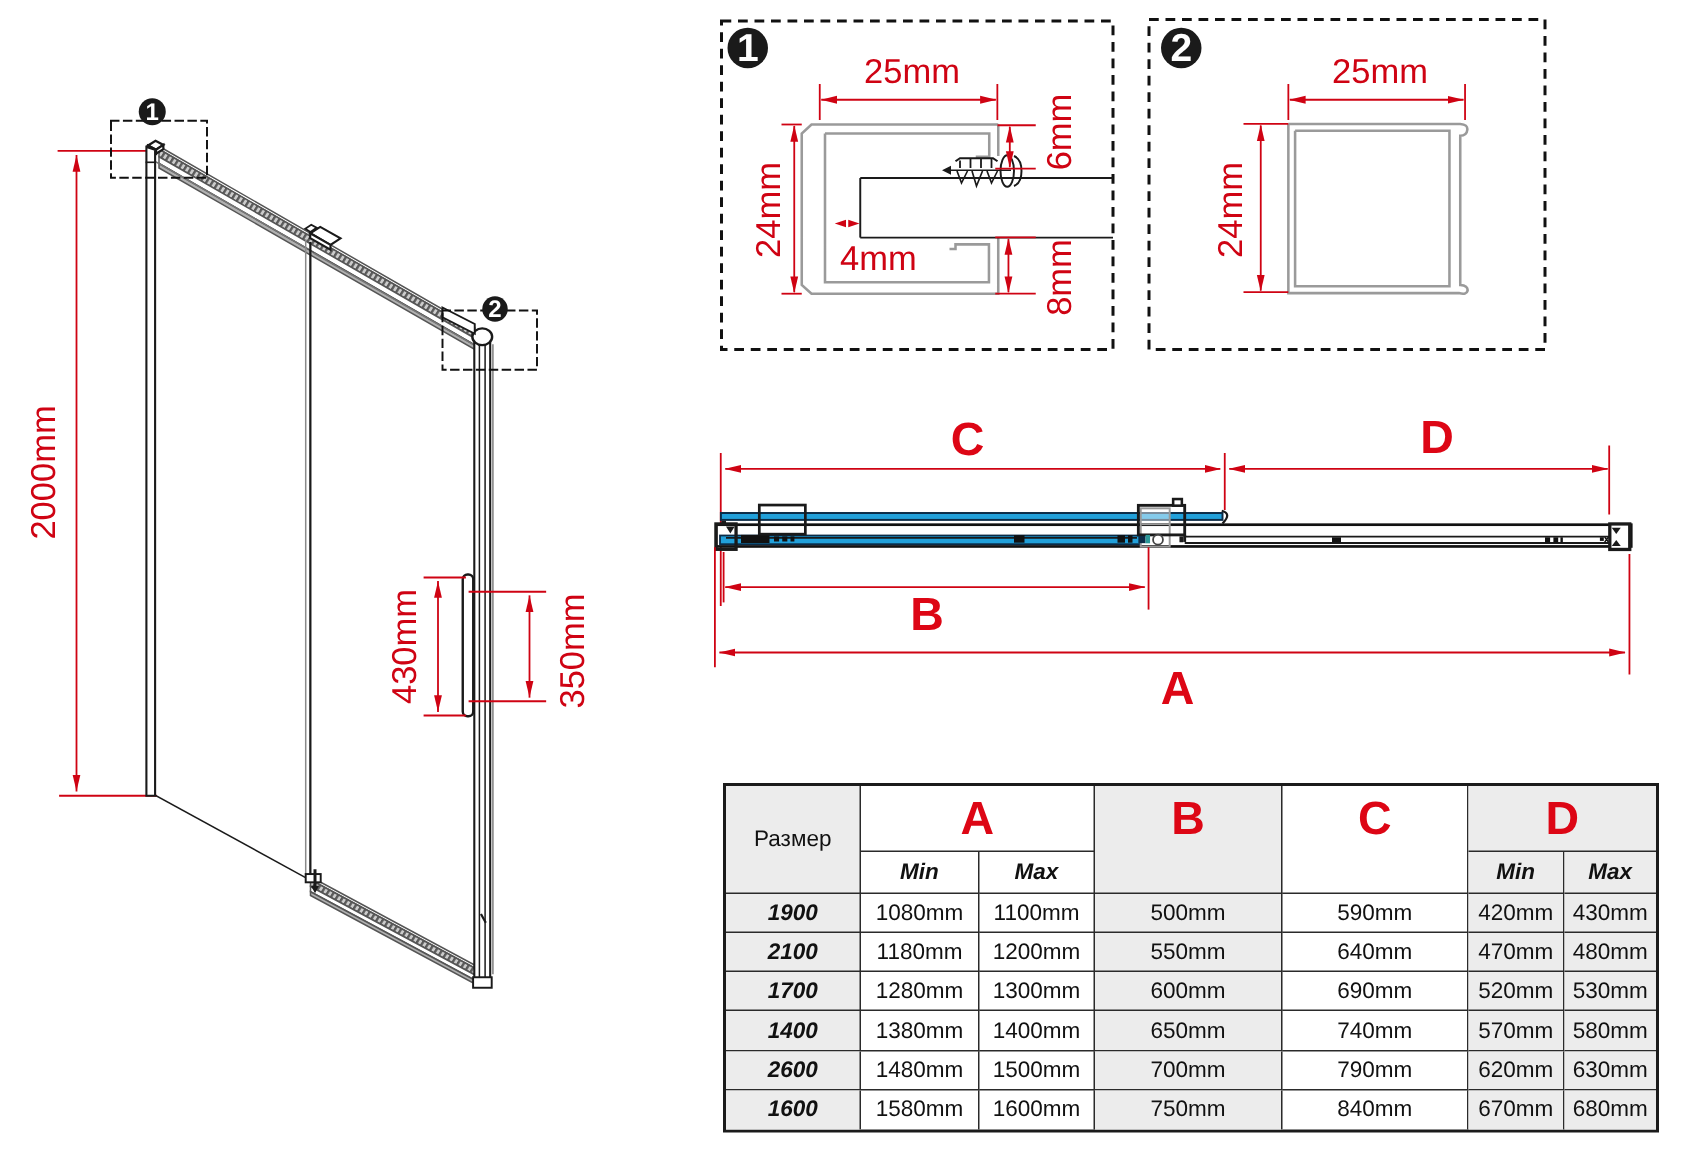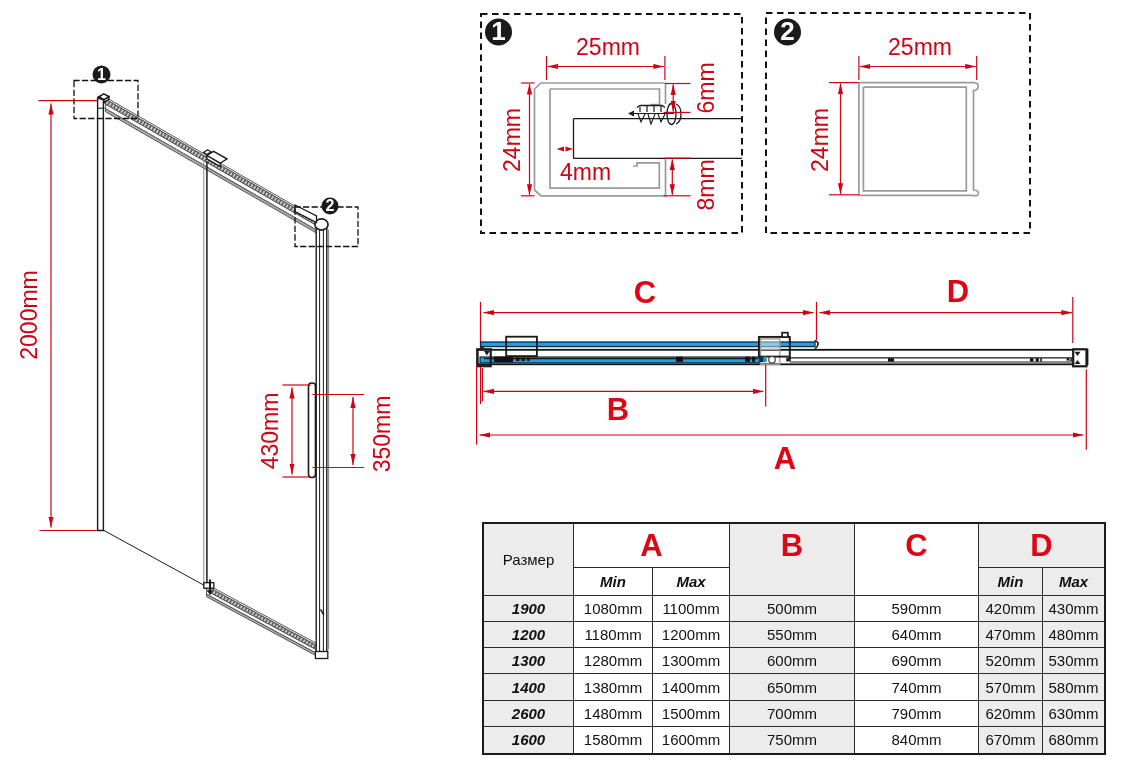--- a/index.html
+++ b/index.html
@@ -344,29 +344,29 @@
   <div class="g b lr" style="grid-row:2;grid-column:7;">Max</div>
 
   <div class="g b">1900</div>
       <div>1080mm</div>
       <div>1100mm</div>
       <div class="g">500mm</div>
       <div>590mm</div>
       <div class="g">420mm</div>
       <div class="g lr">430mm</div>
 
-  <div class="g b">1200</div>
+  <div class="g b">2100</div>
       <div>1180mm</div>
       <div>1200mm</div>
       <div class="g">550mm</div>
       <div>640mm</div>
       <div class="g">470mm</div>
       <div class="g lr">480mm</div>
 
-  <div class="g b">1300</div>
+  <div class="g b">1700</div>
       <div>1280mm</div>
       <div>1300mm</div>
       <div class="g">600mm</div>
       <div>690mm</div>
       <div class="g">520mm</div>
       <div class="g lr">530mm</div>
 
   <div class="g b">1400</div>
       <div>1380mm</div>
       <div>1400mm</div>

